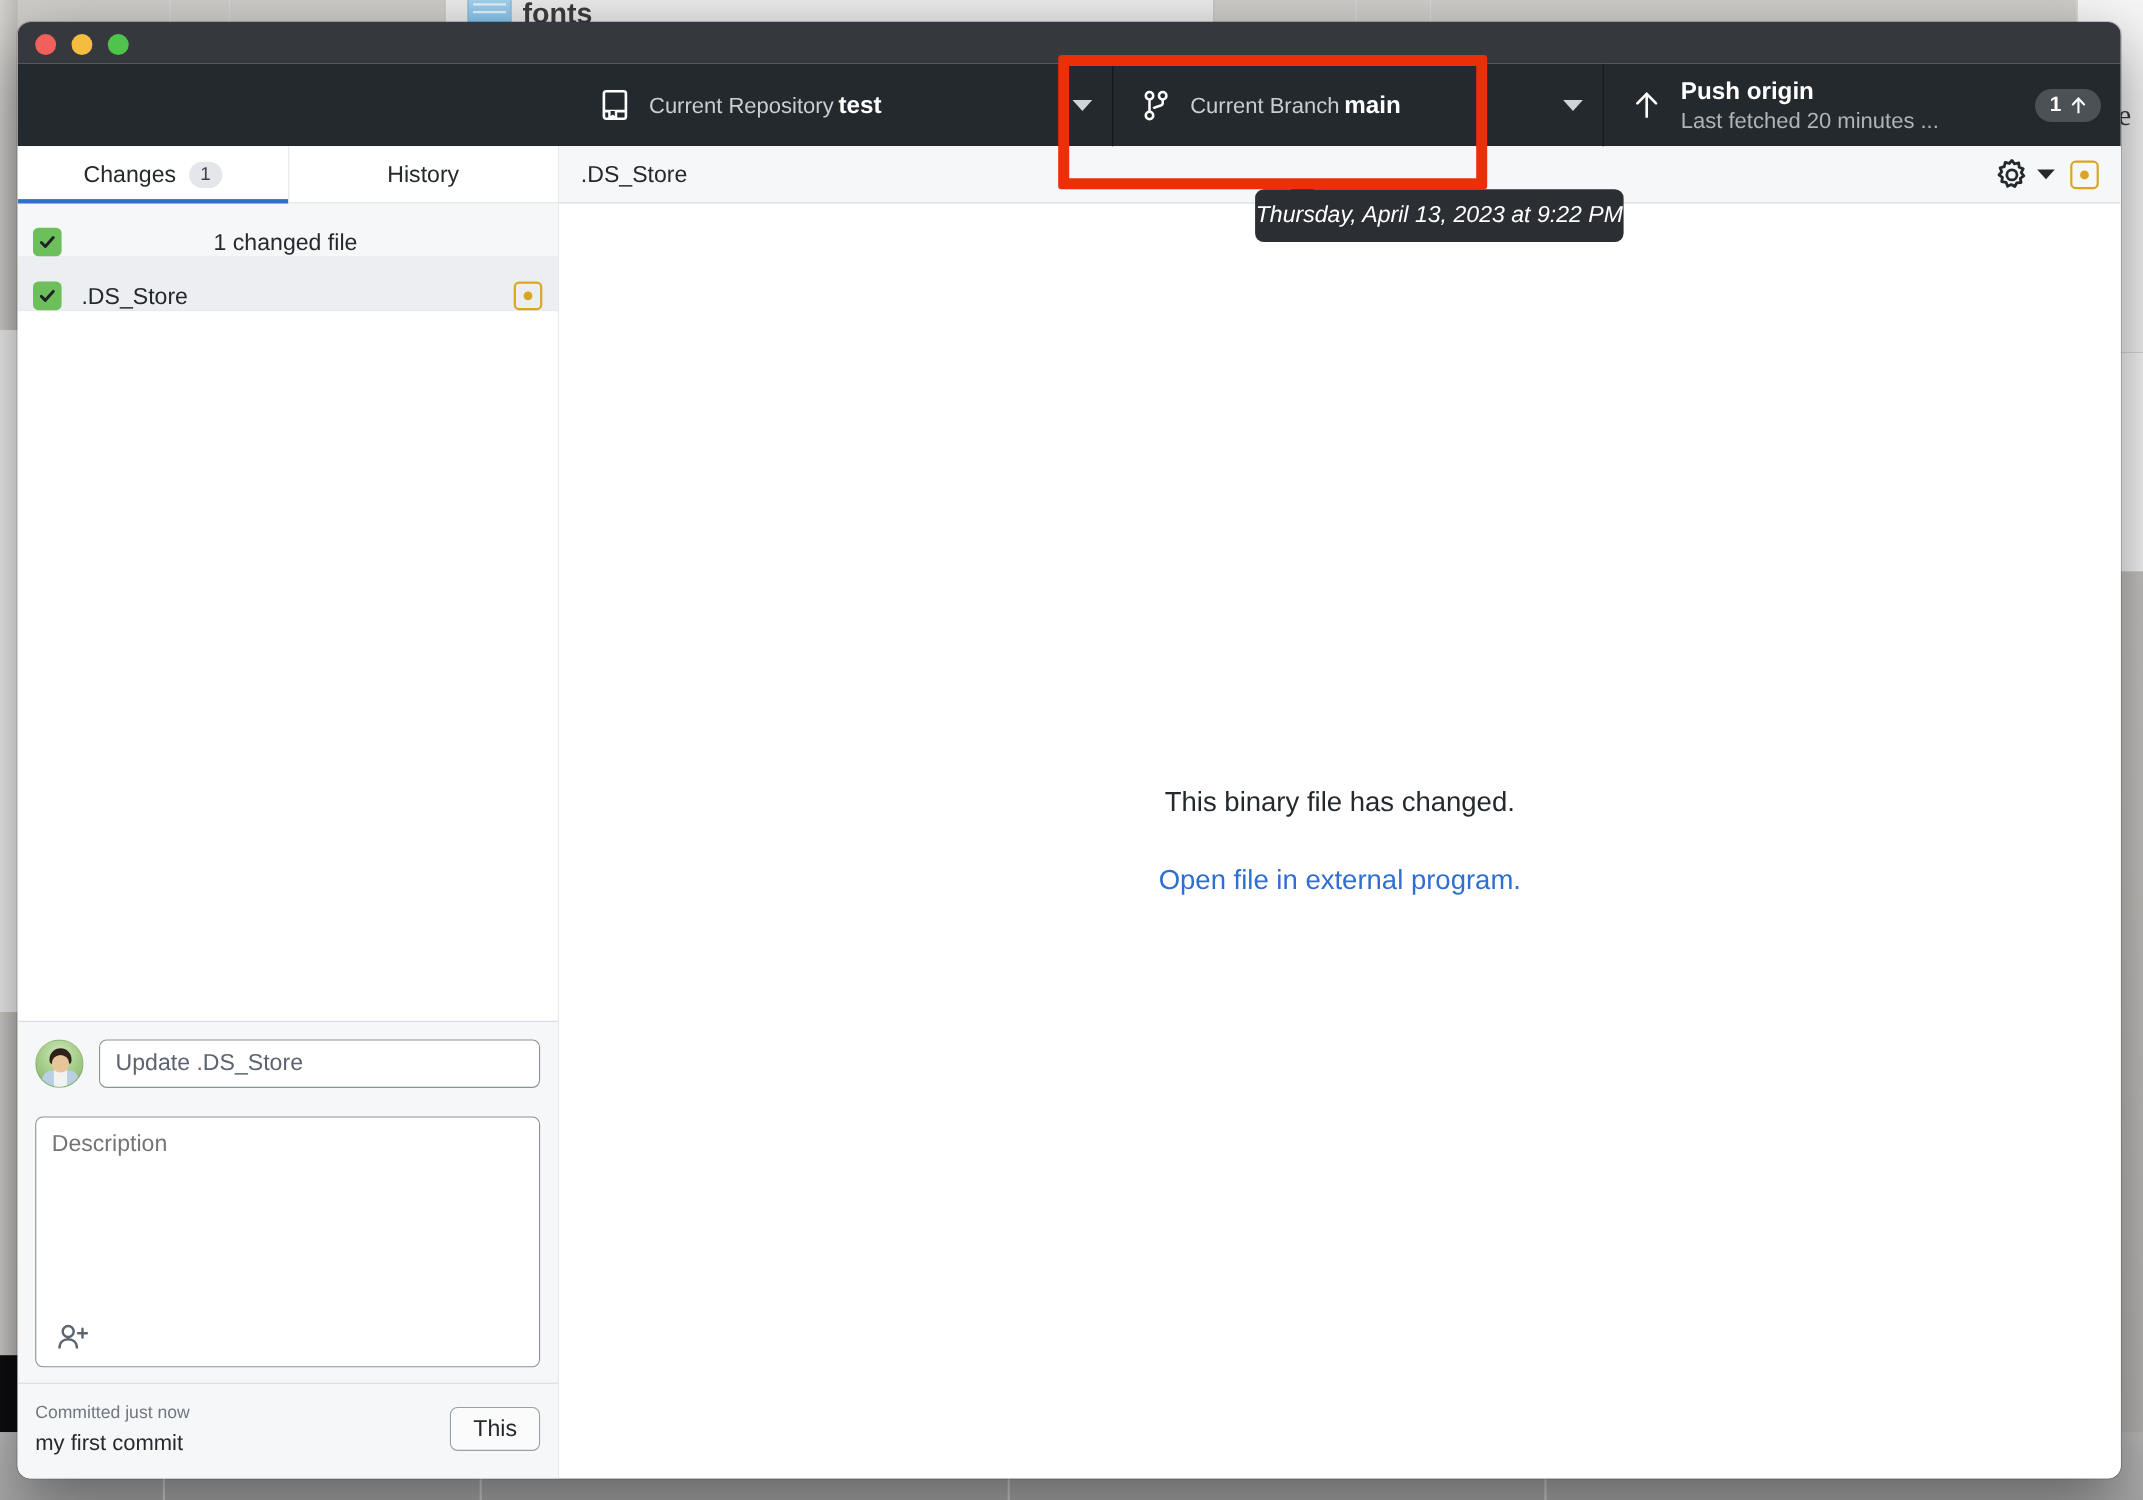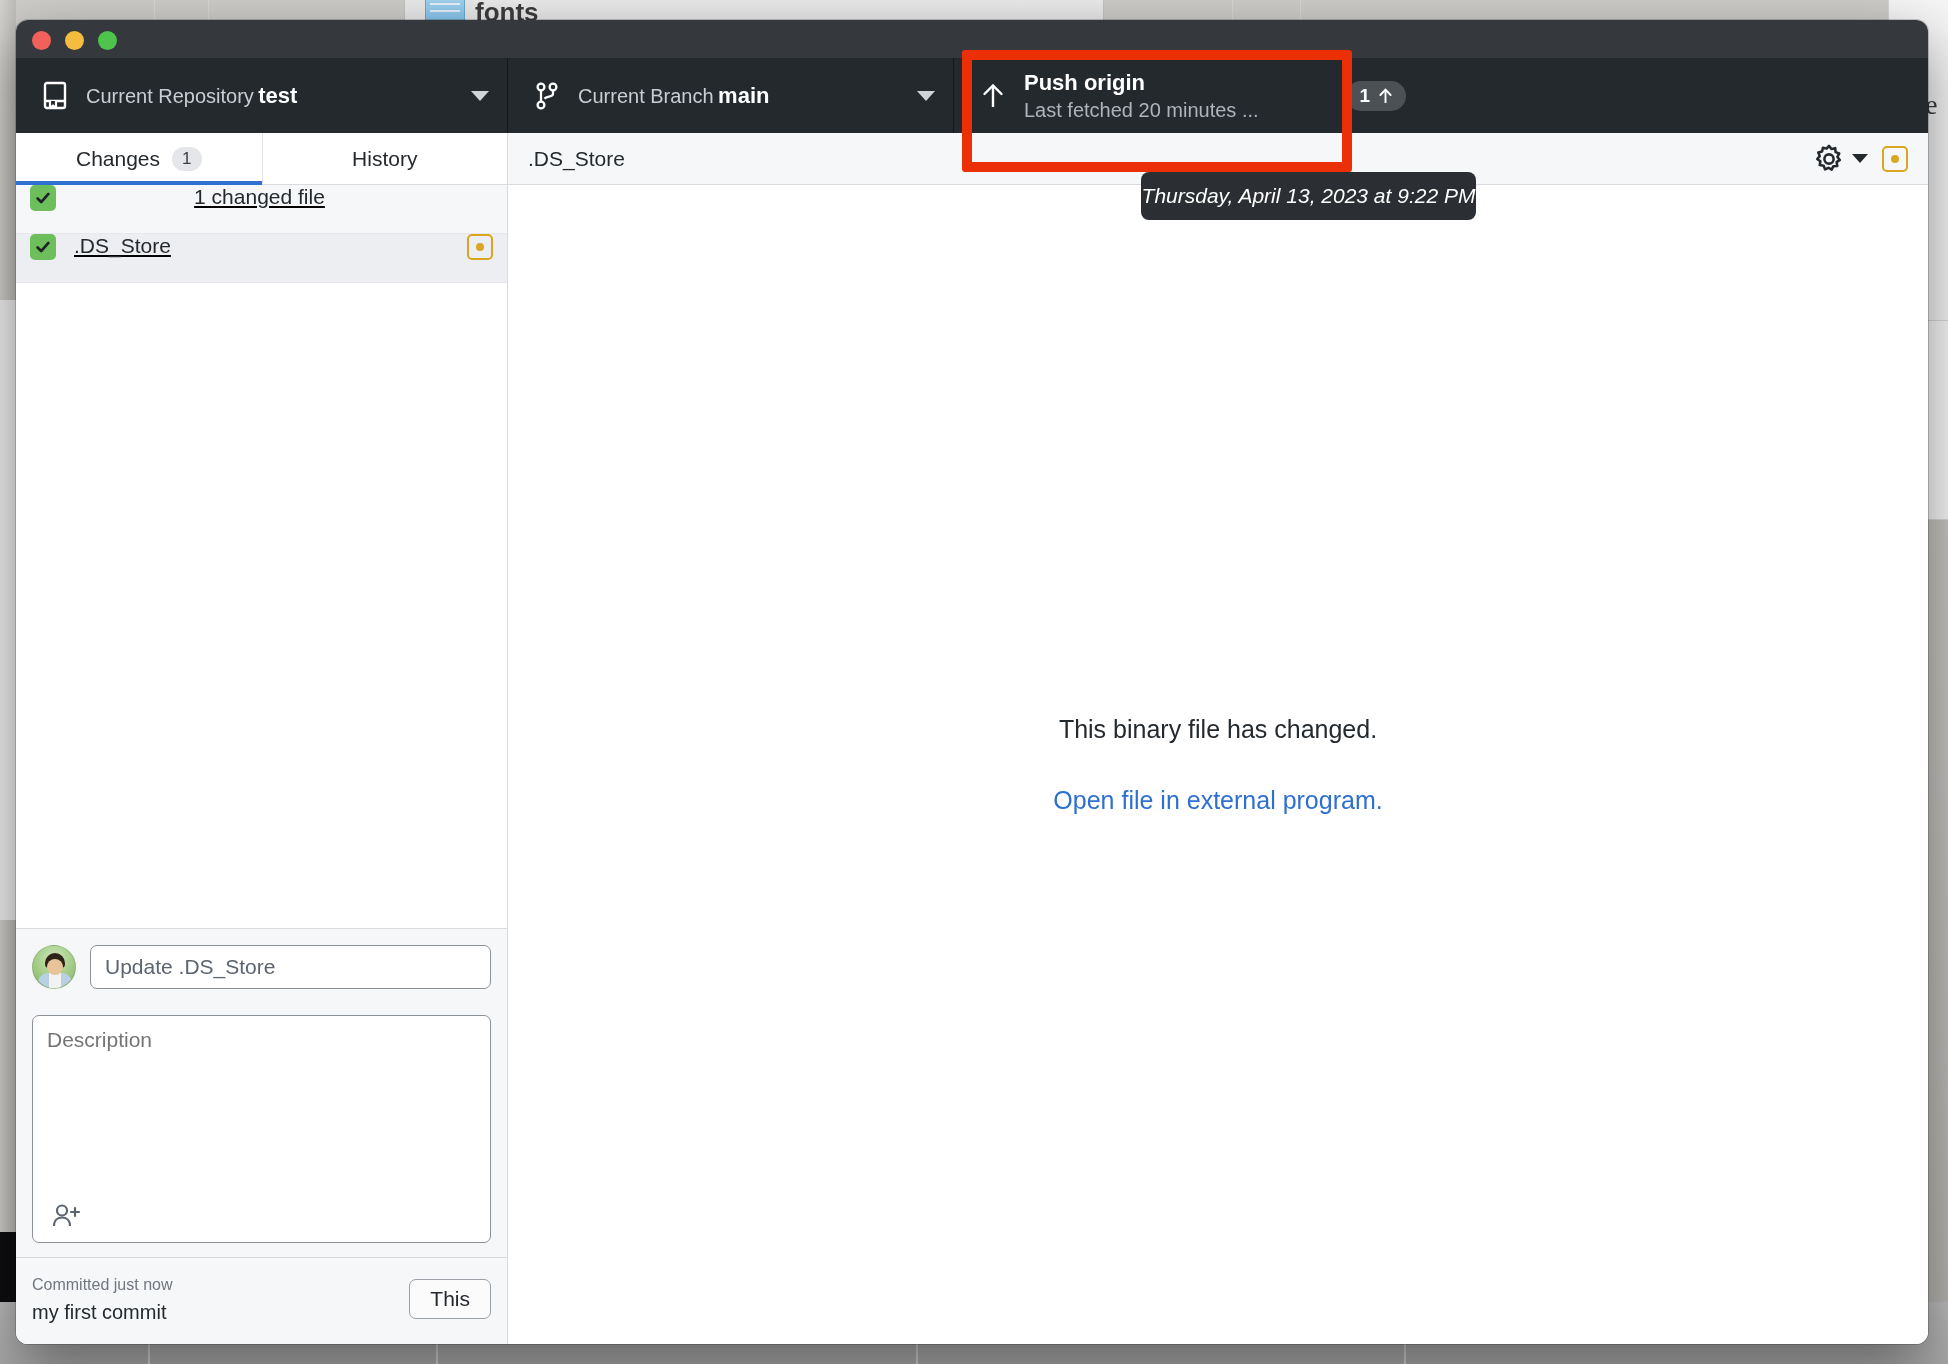--- a/index.html
+++ b/index.html
@@ -88,21 +88,21 @@
 
   
   .titlebar {
     height: 38px; background: #35383d; position: relative;
   }
   .lights { position:absolute; left:16px; top:11px; display:flex; gap:14px; }
   .light { width:19px; height:19px; border-radius:50%; }
   .l-red{ background:#f1605a; } .l-yel{ background:#f4bd3f; } .l-grn{ background:#4fc44c; }
 
   
-  .toolbar { height: 75px; background: #24292e; display: flex; align-items: stretch; }
+  .toolbar { height: 75px; background: #24292e; display: flex; align-items: stretch; justify-content: flex-end; }
   .tb-item {
     display: flex; align-items: center; position: relative;
     padding: 0 18px 0 22px; cursor: default;
   }
   .tb-repo   { width: 492px; border-right: 1px solid #14181c; }
   .tb-branch { width: 446px; border-right: 1px solid #14181c; }
   .tb-push   { width: 470px; }
   .tb-icon { width: 34px; flex: 0 0 34px; display:flex; align-items:center; justify-content:center; color:#fff; }
   .tb-text { margin-left: 14px; flex: 1 1 auto; min-width:0; }
   .tb-label { font-size: 20px; color: #c9ced3; line-height: 24px; white-space:nowrap; }
@@ -152,22 +152,22 @@
   .tab + .tab { border-left: 1px solid #e3e5e8; }
   .tab.active::after {
     content:""; position:absolute; left:0; right:0; bottom:-1px; height:4px; background:#2f6fd0;
   }
   .tab-count {
     background:#e4e6ea; color:#3b4048; border-radius:12px;
     font-size:17px; padding: 2px 10px; min-width: 26px; text-align:center;
   }
 
   .allrow, .filerow {
-    display:flex; align-items:flex-start; height:49px; padding:0 14px;
-    border-bottom:1px solid #e6e8eb; background:#f6f7f9;text-decoration:underline;
+    display:flex; align-items:flex-end; height:49px; padding:0 14px;
+    border-bottom:1px solid #e6e8eb; background:#f6f7f9;
   }
   .allrow { justify-content:flex-start; }
   .allrow .lbl { flex:1 1 auto; text-align:center; font-size:21px; color:#24292e; padding-right:30px; }
   .filerow { background:#eceef1; }
   .filerow .fname { margin-left:18px; font-size:21px; color:#24292e; flex:1 1 auto; }
 
   .chk {
     width:26px; height:26px; border-radius:5px; background:#6cbf5a;
     display:flex; align-items:center; justify-content:center; flex:0 0 26px;
   }

